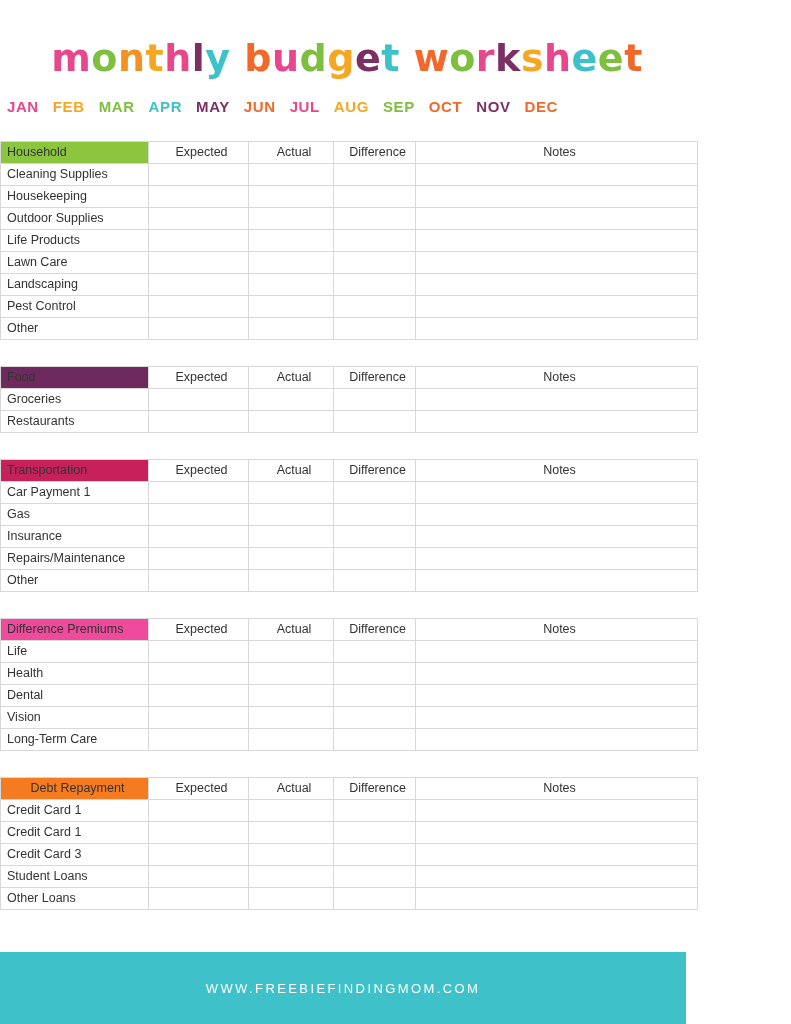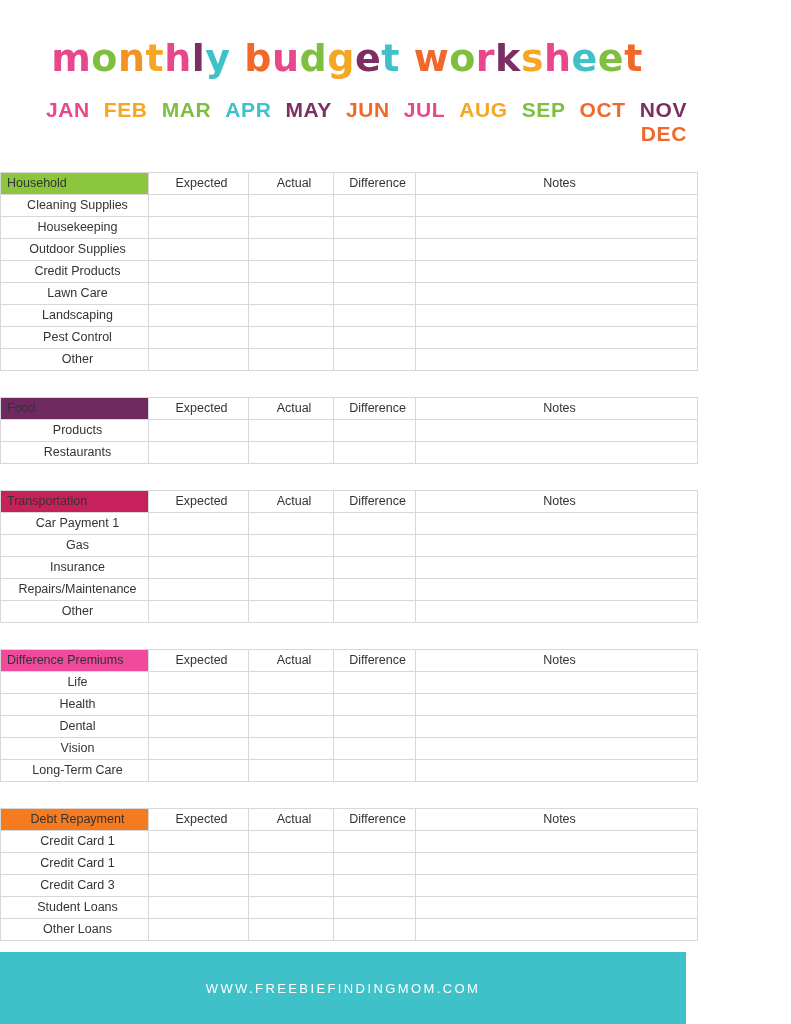--- a/index.html
+++ b/index.html
@@ -32,23 +32,23 @@
     letter-spacing: 0.5px;
     line-height: 1.1;
     white-space: nowrap;
   }
   .title span {
     display: inline-block;
   }
 
   
   .months {
-    text-align: right;
+    text-align: left;
     margin-top: 18px;
-    font-size: 21px;
+    font-size: 15px;
     font-weight: bold;
     letter-spacing: 0.6px;
   }
   .months span {
     display: inline-block;
     margin: 0 7px;
   }
 
   
   .tables {
@@ -82,21 +82,21 @@
   }
   th.col-head {
     text-align: center;
     font-weight: normal;
     font-size: 12.5px;
     color: #333333;
     padding-left: 0;
     height: 25px;
   }
   td.item {
-    text-align: center;
+    text-align: left;
   }
   td.blank {
     background: #ffffff;
   }
 
   
   col.c-item   { width: 148px; }
   col.c-exp    { width: 100px; }
   col.c-act    { width: 85px;  }
   col.c-diff   { width: 82px;  }
@@ -164,21 +164,21 @@
             <td class="blank"></td>
           </tr>
           <tr>
             <td class="item">Outdoor Supplies</td>
             <td class="blank"></td>
             <td class="blank"></td>
             <td class="blank"></td>
             <td class="blank"></td>
           </tr>
           <tr>
-            <td class="item">Credit Products</td>
+            <td class="item">Life Products</td>
             <td class="blank"></td>
             <td class="blank"></td>
             <td class="blank"></td>
             <td class="blank"></td>
           </tr>
           <tr>
             <td class="item">Lawn Care</td>
             <td class="blank"></td>
             <td class="blank"></td>
             <td class="blank"></td>
@@ -219,21 +219,21 @@
           <tr>
             <th class="cat-head" style="background: rgb(110, 42, 94);">Food</th>
             <th class="col-head">Expected</th>
             <th class="col-head">Actual</th>
             <th class="col-head">Difference</th>
             <th class="col-head">Notes</th>
           </tr>
         </thead>
         <tbody>
           <tr>
-            <td class="item">Products</td>
+            <td class="item">Groceries</td>
             <td class="blank"></td>
             <td class="blank"></td>
             <td class="blank"></td>
             <td class="blank"></td>
           </tr>
           <tr>
             <td class="item">Restaurants</td>
             <td class="blank"></td>
             <td class="blank"></td>
             <td class="blank"></td>

